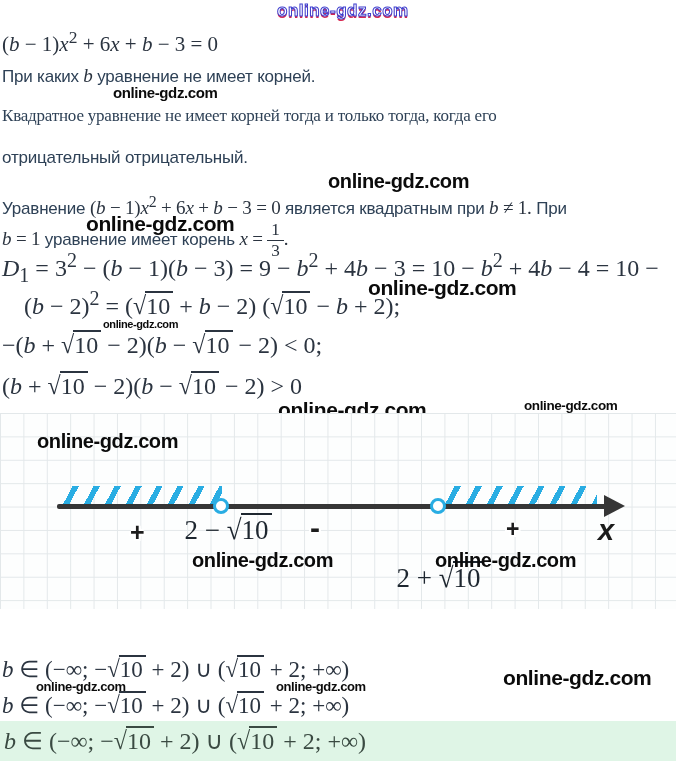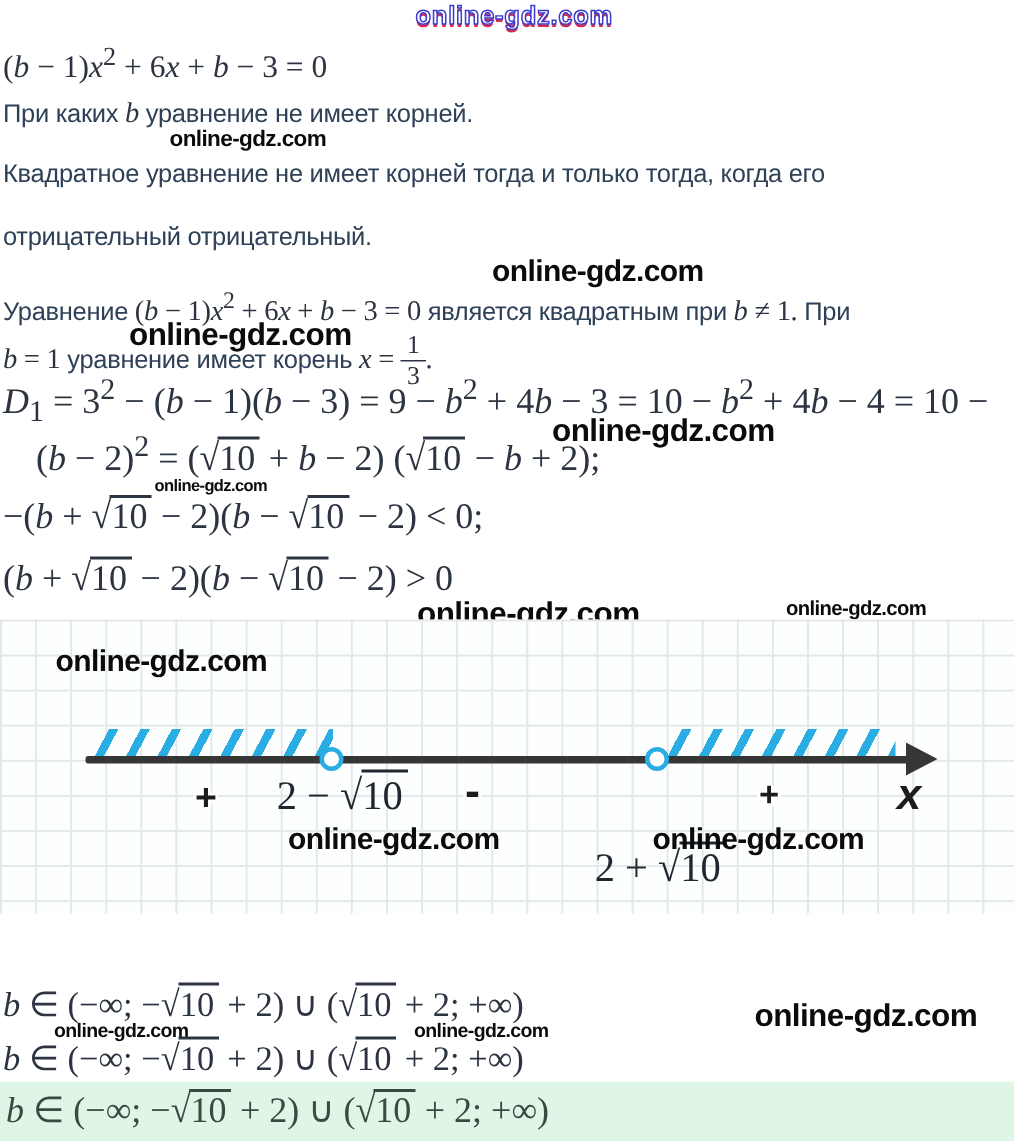--- a/index.html
+++ b/index.html
@@ -39,21 +39,21 @@
   .wm-i{left:37px;top:430px;font-size:20px;}
   .wm-j{left:192px;top:549px;font-size:20px;}
   .wm-k{left:435px;top:549px;font-size:20px;}
   .wm-l{left:36px;top:679px;font-size:13px;}
   .wm-m{left:276px;top:679px;font-size:13px;}
   .wm-n{left:503px;top:666px;font-size:21px;}
 
   
   .eq1{left:2px;top:27px;font-size:21px;}
   .t1{left:2px;top:65px;}
-  .t2{left:2px;top:106px;}
+  .t2{left:2px;top:106px;font-family:Liberation Serif, serif;}
   .t3{left:2px;top:148px;}
   .t4{left:2px;top:193px;}
   .t5{left:2px;top:221px;}
   .eq2{left:2px;top:249px;}
   .eq3{left:2px;top:287px;margin-left:22px;}
   .eq4{left:2px;top:330px;}
   .eq5{left:2px;top:371px;}
   .res1{left:2px;top:655px;font-size:23px;}
   .res2{left:2px;top:691px;font-size:23px;}
 

